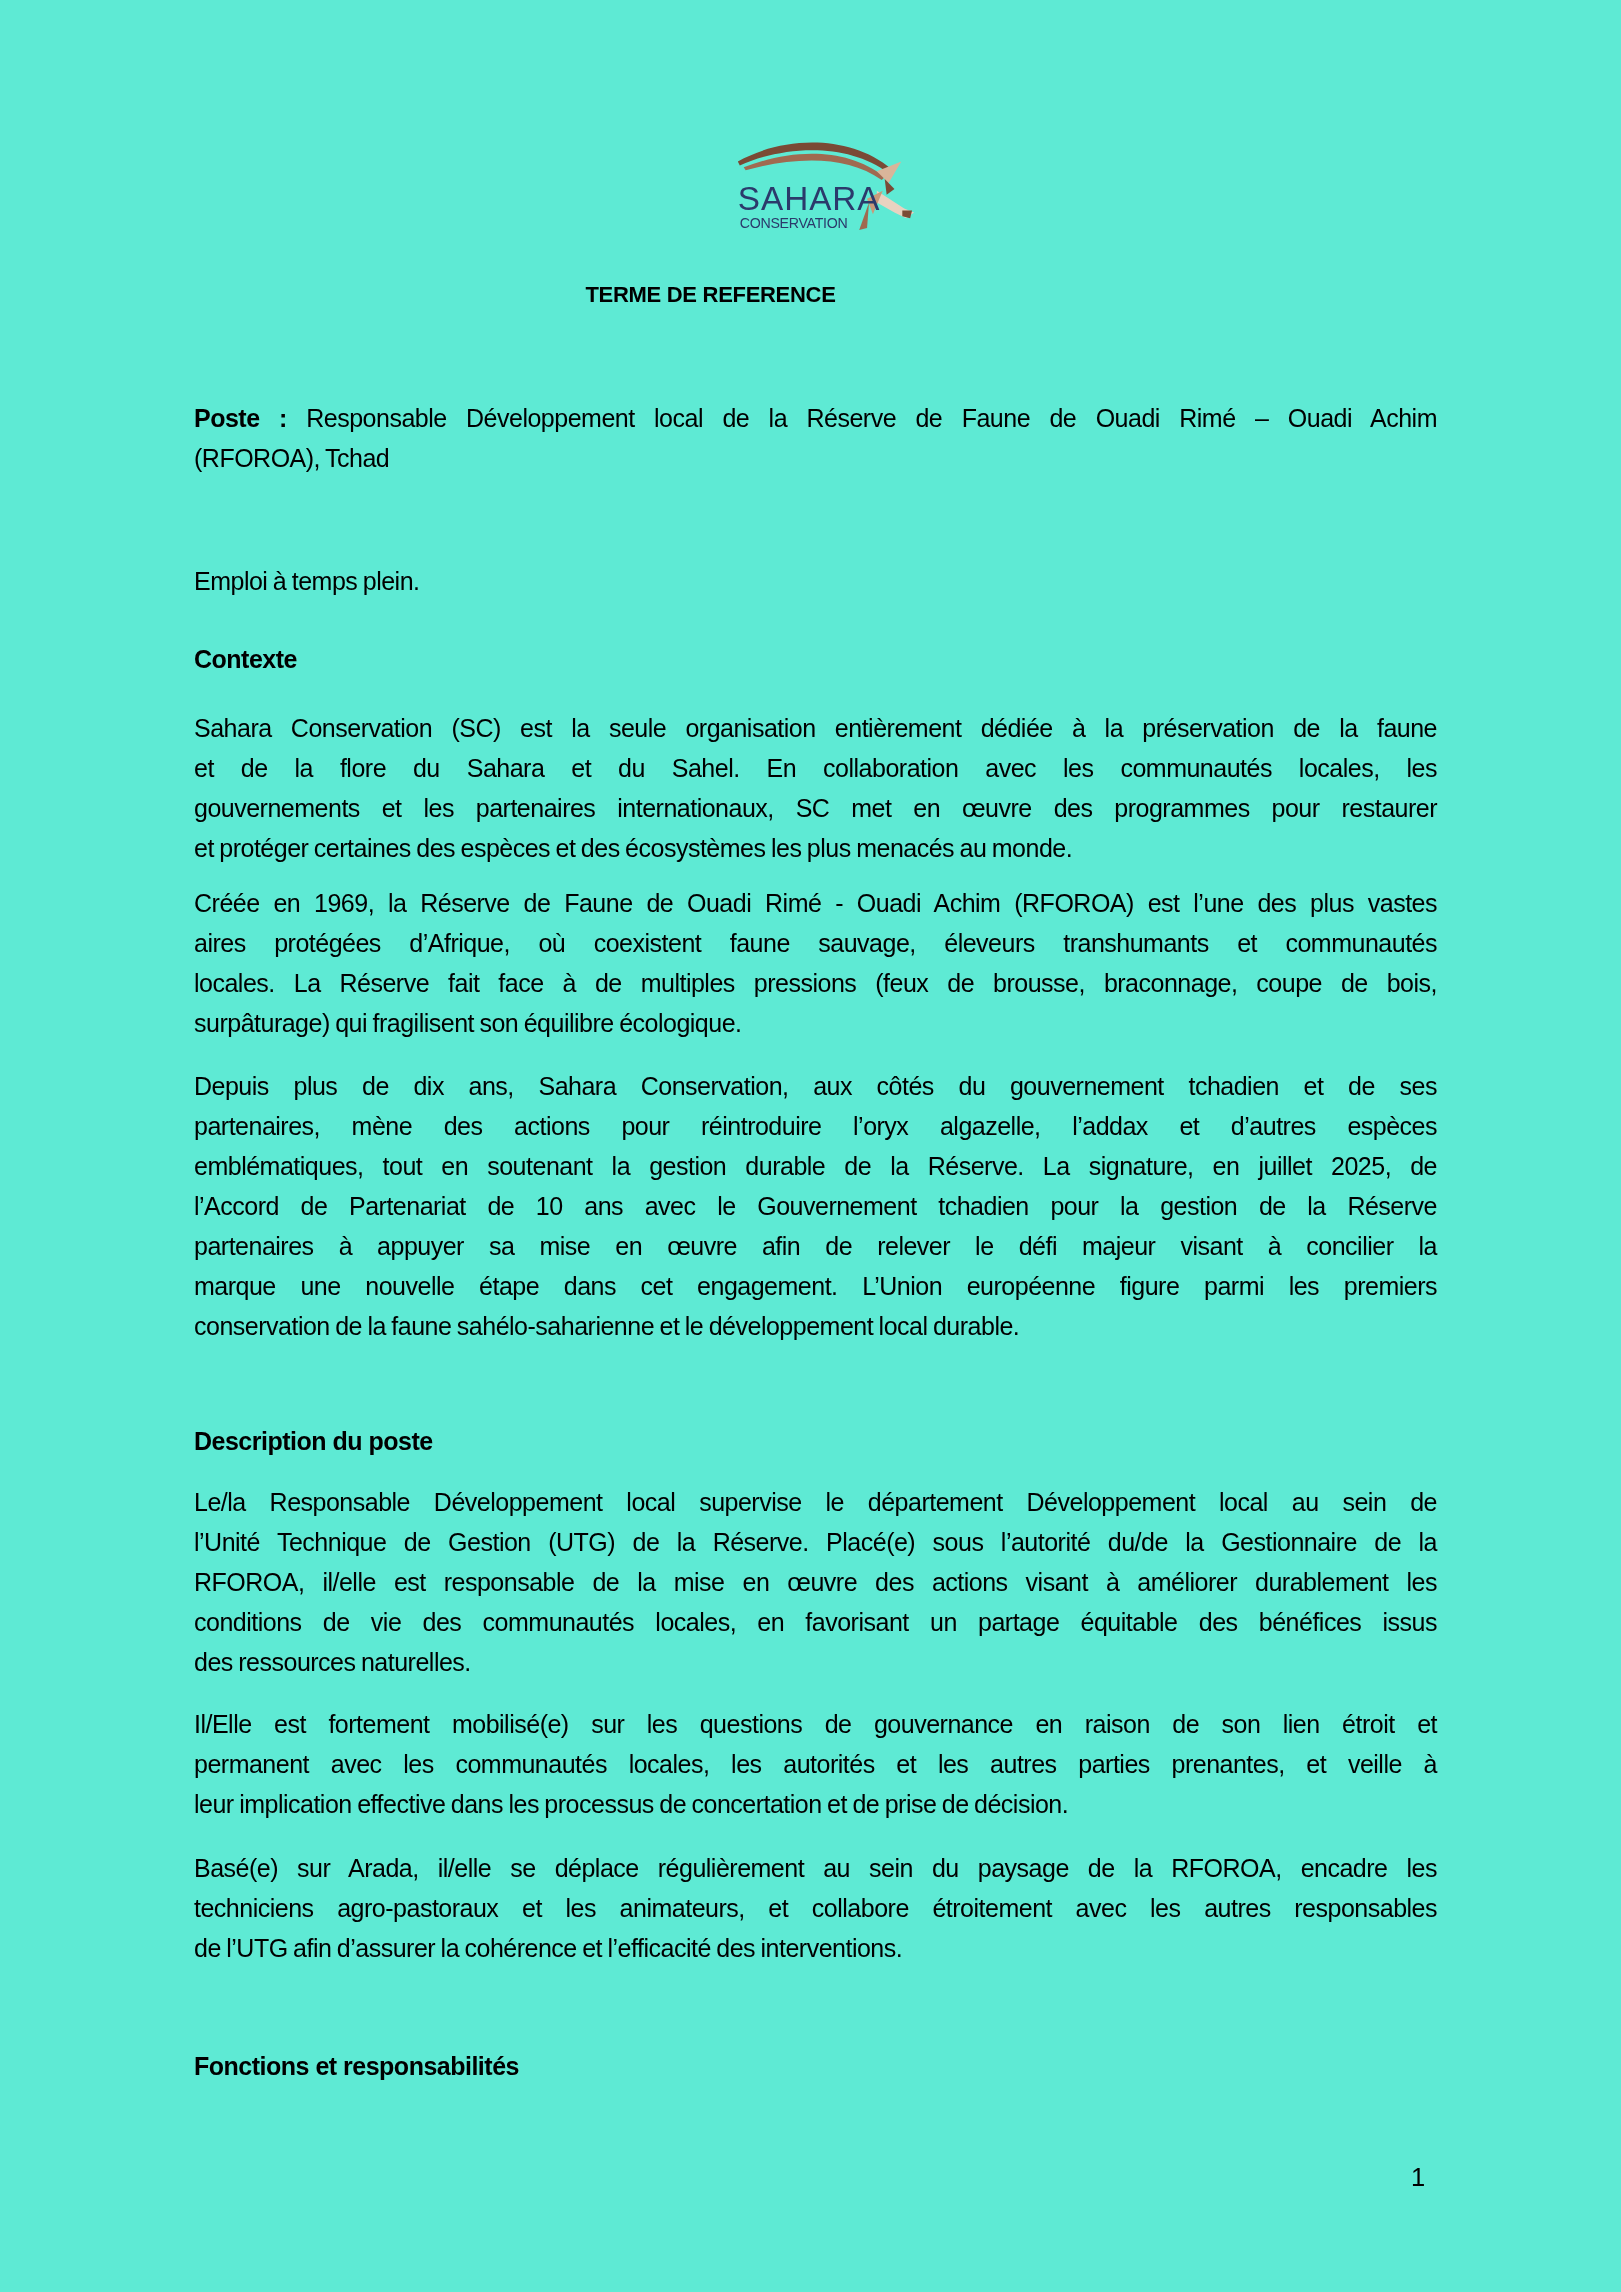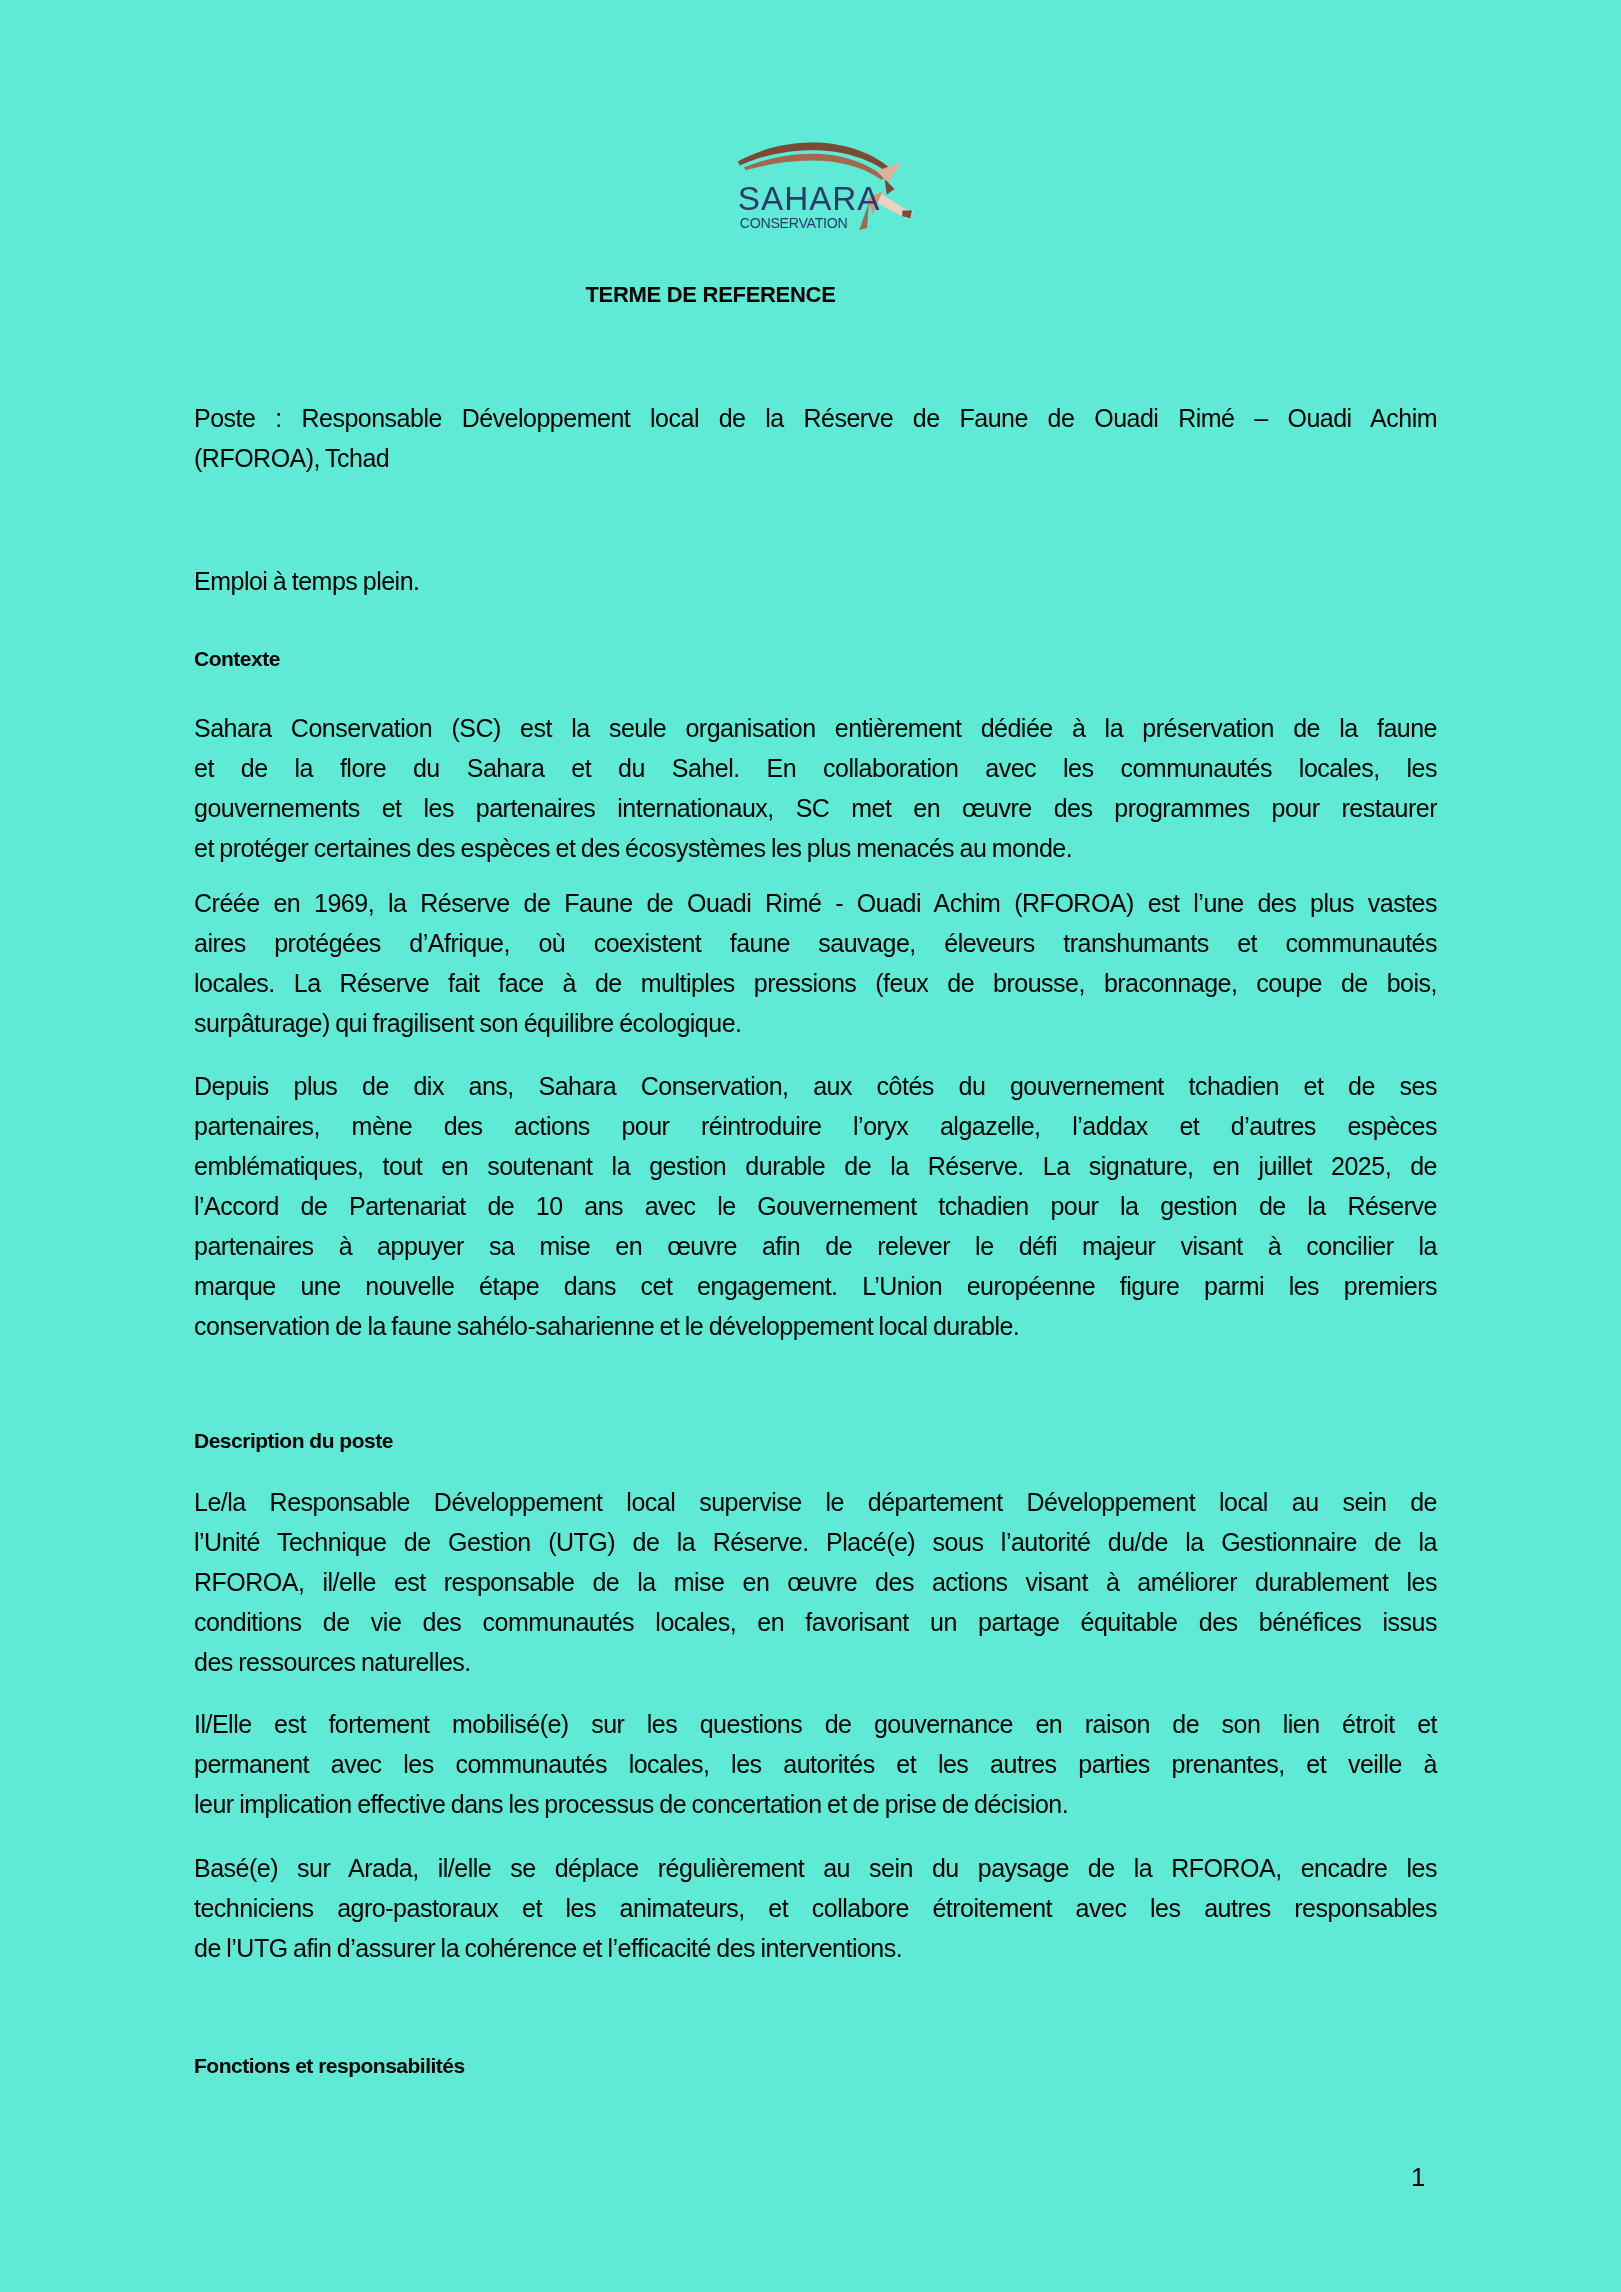--- a/index.html
+++ b/index.html
@@ -7,22 +7,22 @@
          font-family:"Liberation Sans", sans-serif; color:#000; }
   .page { position:absolute; left:0; top:0; width:1621px; height:2293px; background:#5eead4; }
   .logo { position:absolute; left:730px; top:132px; width:186px; height:103px; }
   .logo svg { width:186px; height:103px; display:block; }
   .title { position:absolute; left:549px; top:282px; width:323px; text-align:center;
            font-weight:bold; font-size:22px; letter-spacing:-0.3px; }
   .block { position:absolute; left:194px; width:1243px; font-size:25px; }
   .line { height:40px; line-height:40px; white-space:nowrap; overflow:visible;
           text-align:justify; text-align-last:justify; letter-spacing:-0.5px; word-spacing:-1px; }
   .line.last { text-align-last:left; }
-  .b { font-weight:normal; }
-  .heading { position:absolute; left:194px; font-weight:bold; font-size:21px; letter-spacing:-0.5px; line-height:40px; }
+  .b { font-weight:bold; }
+  .heading { position:absolute; left:194px; font-weight:bold; font-size:25px; letter-spacing:-0.5px; line-height:40px; }
   .pagenum { position:absolute; left:1411px; top:2163px; font-size:25.5px; line-height:29px; }
 </style>
 </head>
 <body>
 
 <div class="page">
 
   <div class="logo">
     <svg viewBox="0 0 190 105">
 

